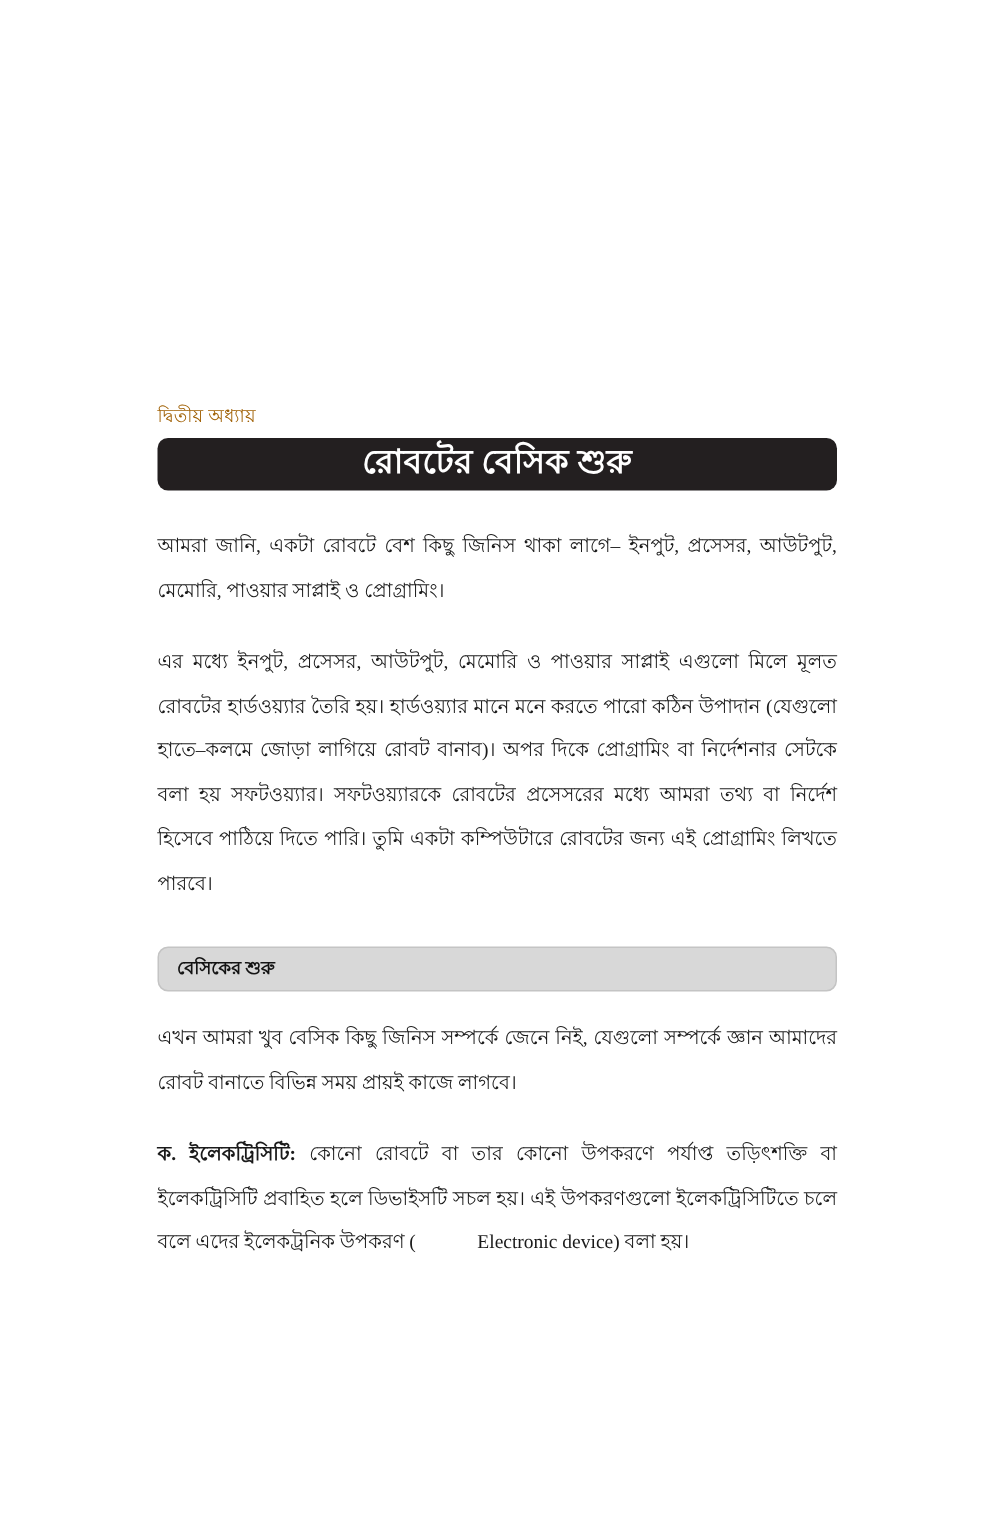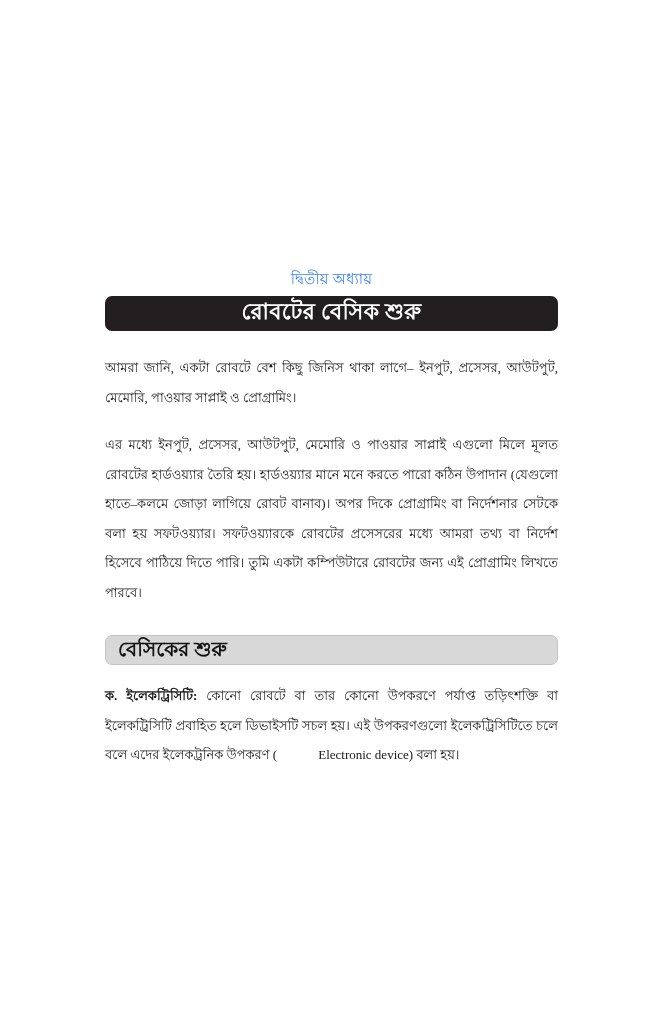--- a/index.html
+++ b/index.html
@@ -30,24 +30,24 @@
   }
 
   .content {
     margin: 0 auto;
     width: 453px;      
     position: relative;
   }
 
   
   .chapter-label {
-    text-align: center;
-    font-size: 15px;
+    text-align: left;
+    font-size: 12px;
     line-height: 1.2;
-    color: #3b82f6;
+    color: #a16207;
     letter-spacing: .2px;
     margin: 0 0 8px 0;
     font-family: "Liberation Serif", "DejaVu Serif", serif;
   }
 
   
   .chapter-banner {
     background: #231f20;
     border-radius: 7px;
     height: 35px;
@@ -91,21 +91,21 @@
     background: #d8d8d8;
     border: 1px solid #c4c4c4;
     border-radius: 7px;
     height: 30px;
     display: flex;
     align-items: center;
     margin: 0 0 16px 0;
     box-sizing: border-box;
   }
   .section-bar-title {
-    font-size: 20px;
+    font-size: 12px;
     font-weight: 700;
     color: #141414;
     padding: 0 0 3px 12px;
     line-height: 1;
   }
 
   
   .block-gap-lg { height: 10px; }
 
   
@@ -141,20 +141,21 @@
     <p class="para">আমরা জানি, একটা রোবটে বেশ কিছু জিনিস থাকা লাগে– ইনপুট, প্রসেসর, আউটপুট, মেমোরি, পাওয়ার সাপ্লাই ও প্রোগ্রামিং।</p>
 
     <p class="para">এর মধ্যে ইনপুট, প্রসেসর, আউটপুট, মেমোরি ও পাওয়ার সাপ্লাই এগুলো মিলে মূলত রোবটের হার্ডওয়্যার তৈরি হয়। হার্ডওয়্যার মানে মনে করতে পারো কঠিন উপাদান (যেগুলো হাতে–কলমে জোড়া লাগিয়ে রোবট বানাব)। অপর দিকে প্রোগ্রামিং বা নির্দেশনার সেটকে বলা হয় সফটওয়্যার। সফটওয়্যারকে রোবটের প্রসেসরের মধ্যে আমরা তথ্য বা নির্দেশ হিসেবে পাঠিয়ে দিতে পারি। তুমি একটা কম্পিউটারে রোবটের জন্য এই প্রোগ্রামিং লিখতে পারবে।</p>
 
     <div class="block-gap-lg"></div>
 
     <div class="section-bar">
       <div class="section-bar-title">বেসিকের শুরু</div>
     </div>
 
+    <p class="para">এখন আমরা খুব বেসিক কিছু জিনিস সম্পর্কে জেনে নিই, যেগুলো সম্পর্কে জ্ঞান আমাদের রোবট বানাতে বিভিন্ন সময় প্রায়ই কাজে লাগবে।</p>
 
     <p class="para">
       <span class="lead">ক. ইলেকট্রিসিটি:</span><span> কোনো রোবটে বা তার কোনো উপকরণে পর্যাপ্ত তড়িৎশক্তি বা ইলেকট্রিসিটি প্রবাহিত হলে ডিভাইসটি সচল হয়। এই উপকরণগুলো ইলেকট্রিসিটিতে চলে বলে এদের ইলেকট্রনিক উপকরণ (</span><span class="latin">Electronic device</span><span>) বলা হয়।</span>
     </p>
 
 
   </div>
 
 
 </div>

